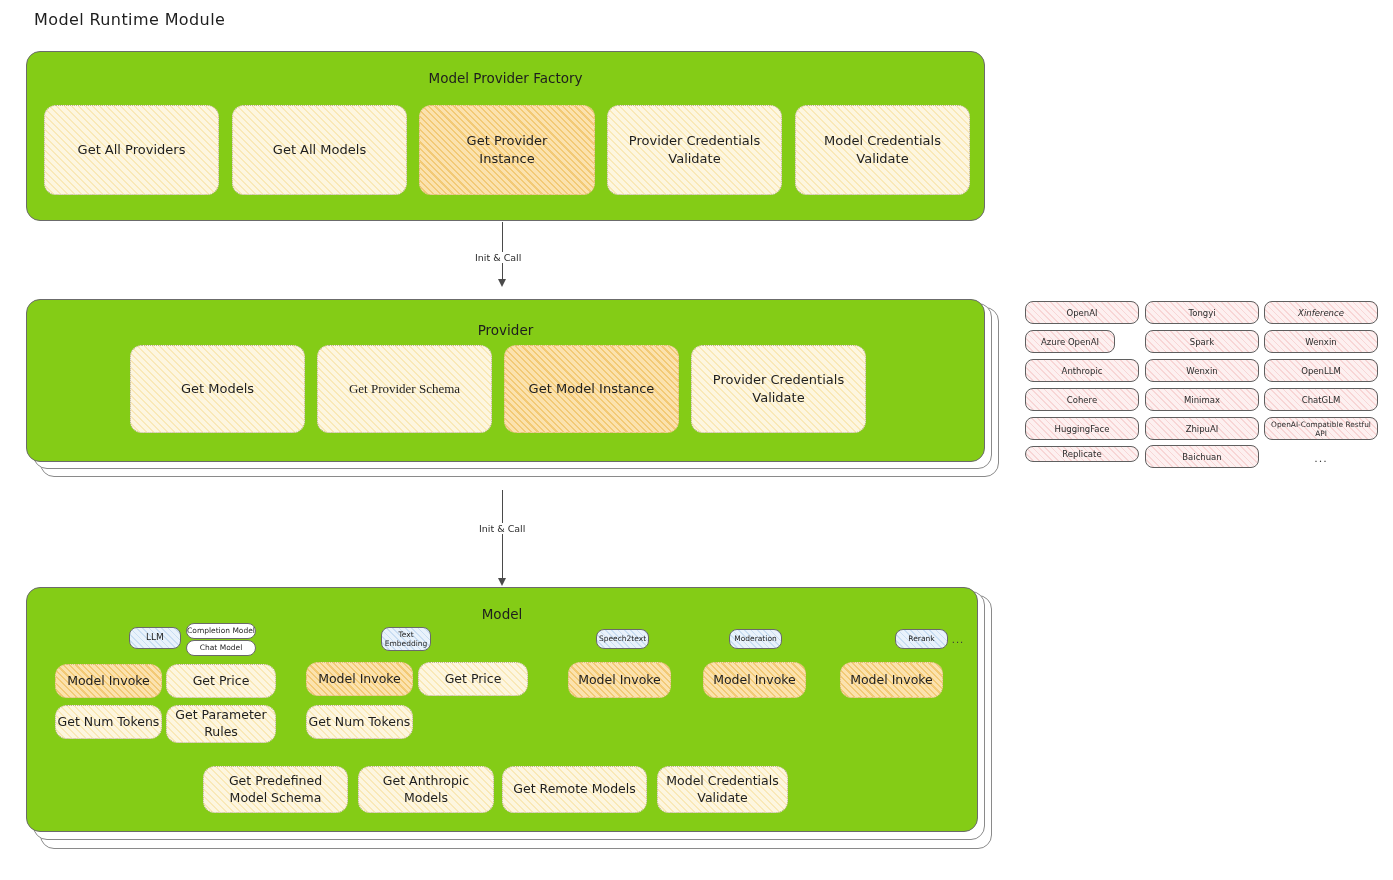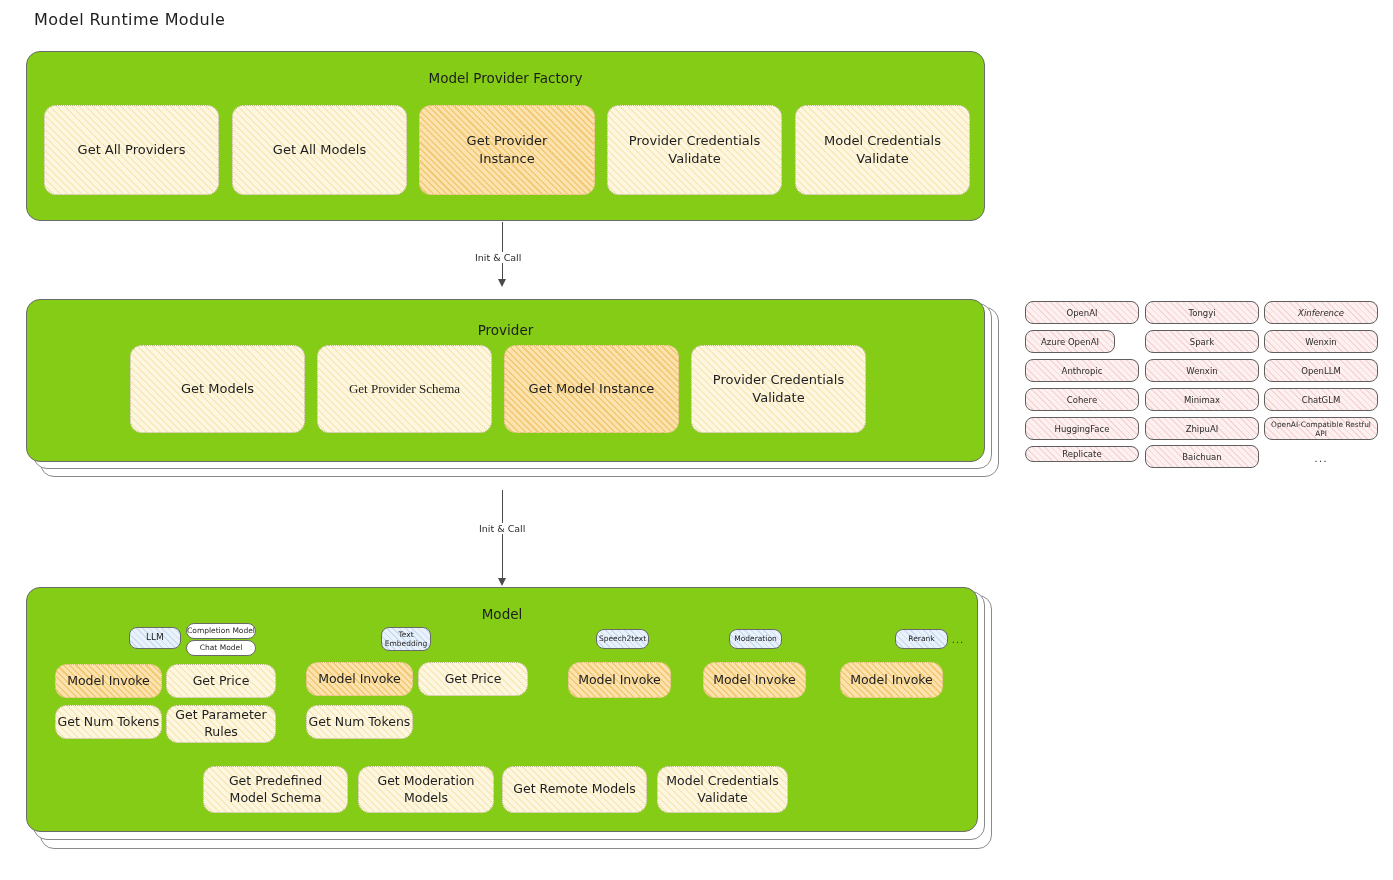--- a/index.html
+++ b/index.html
@@ -157,15 +157,15 @@
 
 <div class="abs tag blue" style="left:729px;top:629px;width:53px;height:20px;">Moderation</div>
 <div class="abs node md hi" style="left:703px;top:662px;width:103px;height:36px;">Model Invoke</div>
 
 <div class="abs tag blue" style="left:859px;top:629px;width:53px;height:20px;margin-left:36px;">Rerank</div>
 <div class="abs node md hi" style="left:840px;top:662px;width:103px;height:36px;">Model Invoke</div>
 
 <div class="abs ellipsis" style="left:946px;top:629px;width:24px;height:20px;font-size:10px;">...</div>
 
 <div class="abs node md" style="left:203px;top:766px;width:145px;height:47px;padding:0 8px;">Get Predefined Model Schema</div>
-<div class="abs node md" style="left:358px;top:766px;width:136px;height:47px;padding:0 10px;">Get Moderation Models</div>
+<div class="abs node md" style="left:358px;top:766px;width:136px;height:47px;padding:0 10px;">Get Anthropic Models</div>
 <div class="abs node md" style="left:502px;top:766px;width:145px;height:47px;padding:0 8px;">Get Remote Models</div>
 <div class="abs node md" style="left:657px;top:766px;width:131px;height:47px;padding:0 8px;">Model Credentials Validate</div>
 
 </body></html>

